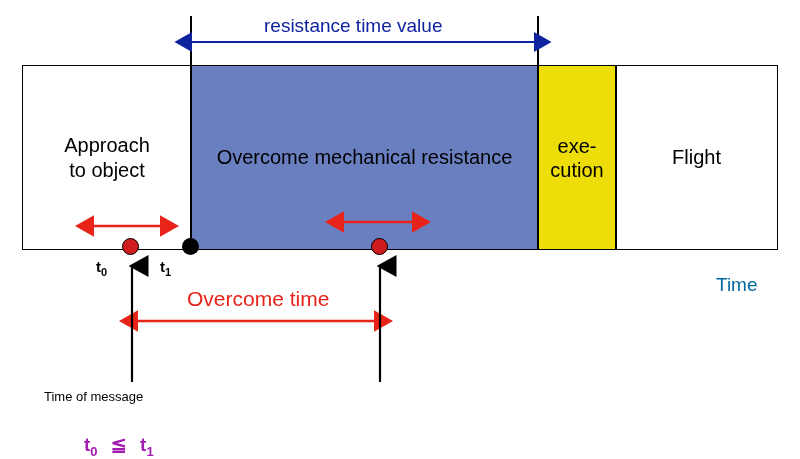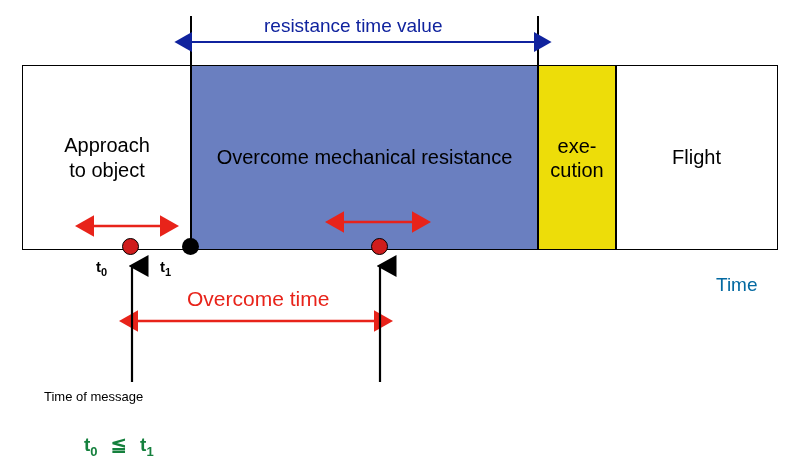--- a/index.html
+++ b/index.html
@@ -131,21 +131,21 @@
   .plain-text {
     color: #000;
     font-size: 13px;
     white-space: nowrap;
   }
   .time-text {
     color: #0369a1;
     font-size: 19px;
   }
   .formula {
-    color: #15803d;
+    color: #a21caf;
     font-size: 19px;
     font-weight: bold;
     white-space: nowrap;
   }
   .formula sub { font-size: 13px; }
   svg { overflow: visible; }
 </style>
 </head>
 <body>
 

